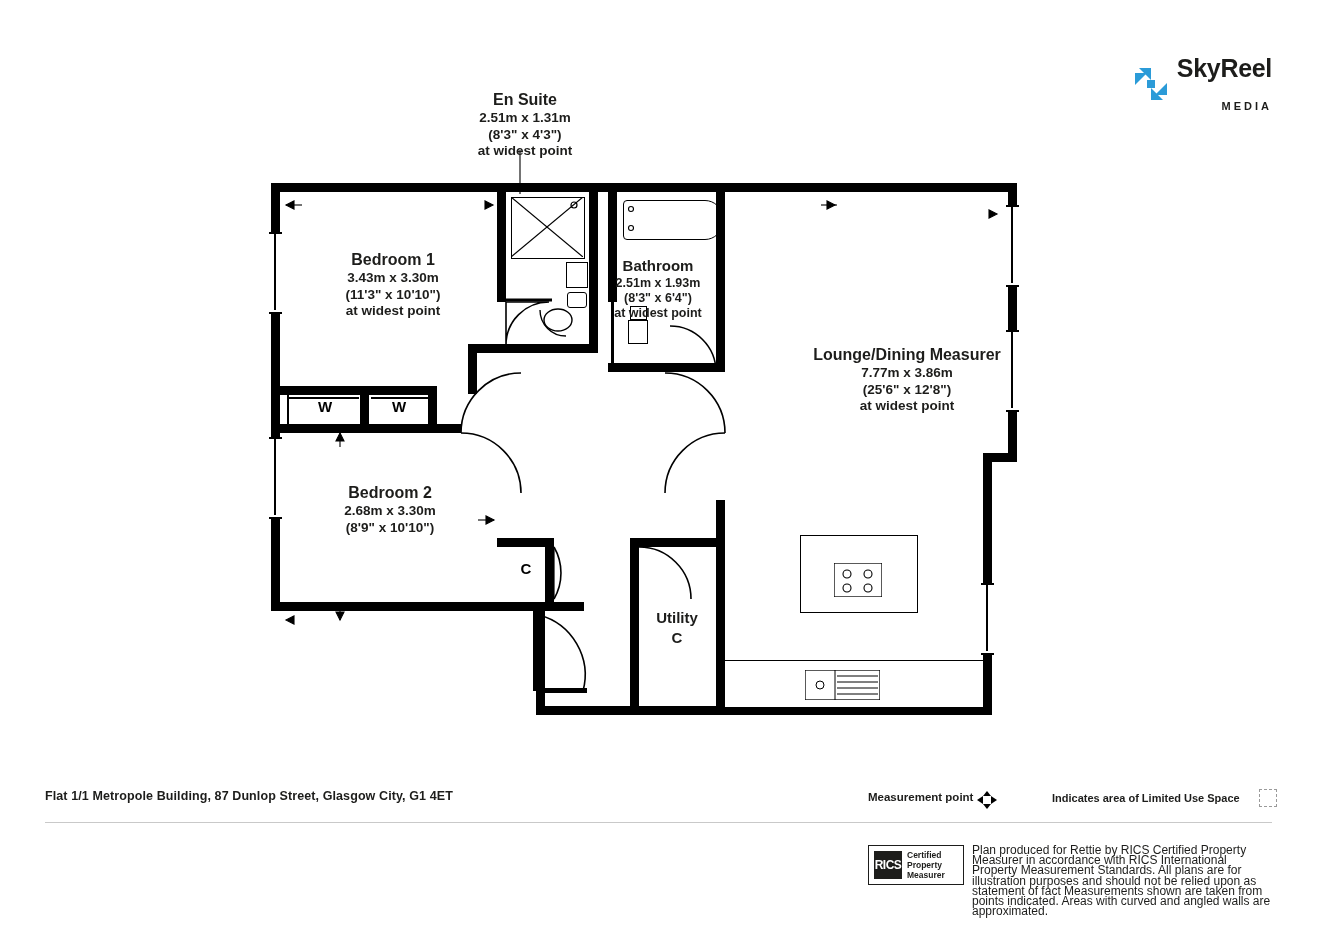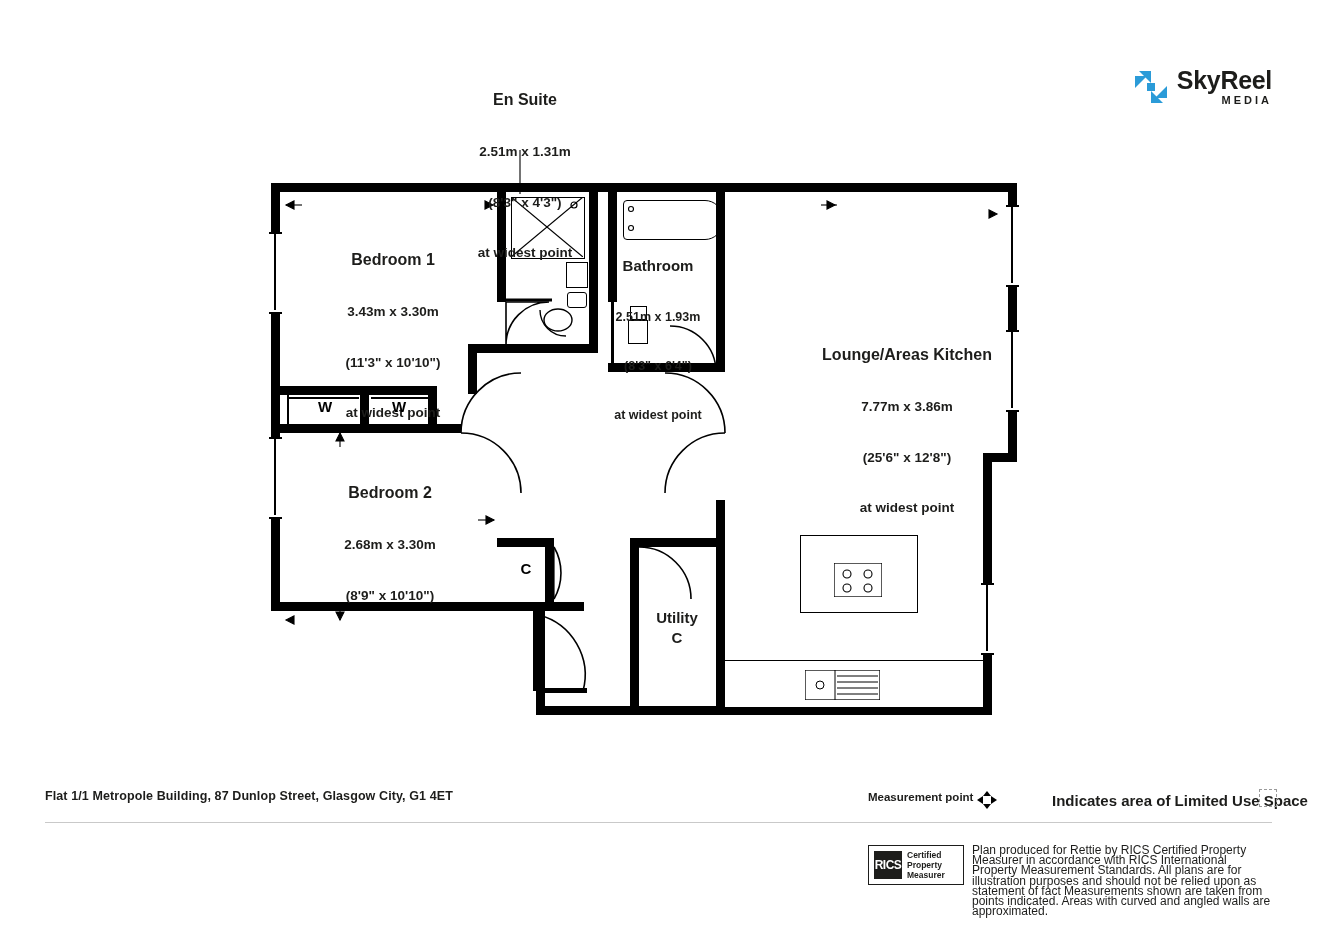--- a/index.html
+++ b/index.html
@@ -5,45 +5,45 @@
   html,body{margin:0;padding:0;}
   body{
     width:1317px;height:931px;background:#ffffff;
     font-family:"Liberation Sans", sans-serif;
     color:#000;position:relative;overflow:hidden;
   }
   .stage{position:absolute;inset:0;}
   .abs{position:absolute;}
 
   
-  .logo{top:68px;right:45px;display:flex;align-items:center;gap:8px;}
+  .logo{top:56px;right:45px;display:flex;align-items:center;gap:8px;}
   .logo-mark{width:36px;height:36px;position:relative;}
   .logo-text{line-height:1;}
   .logo-main{font-size:25px;font-weight:bold;color:#1d1d1b;letter-spacing:-0.3px;}
-  .logo-sub{font-size:11px;font-weight:bold;color:#1d1d1b;letter-spacing:3px;text-align:right;margin-top:2px;}
+  .logo-sub{font-size:11px;font-weight:bold;color:#1d1d1b;letter-spacing:3px;text-align:right;margin-top:20px;}
 
   
   .wall{background:#000;}
   .thin{background:#000;}
 
   
   .label{text-align:center;font-weight:bold;color:#1d1d1b;}
   .label .name{font-size:16px;line-height:20px;}
-  .label .dim{font-size:13.5px;line-height:16.5px;margin-top:34px;}
+  .label .dim{font-size:13.5px;line-height:16.5px;}
   .label.small .name{font-size:15px;}
   .label.small .dim{font-size:12.5px;line-height:15px;}
 
   .tag{font-weight:bold;font-size:15px;text-align:center;}
 
   
   .footer-rule{left:45px;top:822px;width:1227px;height:1px;background:#c9c9c9;}
   .addr{left:45px;top:789px;font-size:12.5px;font-weight:bold;color:#1d1d1b;letter-spacing:0.1px;}
   .meas{left:868px;top:791px;font-size:11.5px;font-weight:bold;color:#1d1d1b;}
   .meas-ico{left:975px;top:790px;width:24px;height:20px;}
-  .limited{left:1052px;top:792px;font-size:15px;font-weight:bold;color:#1d1d1b;}
+  .limited{left:1052px;top:792px;font-size:11px;font-weight:bold;color:#1d1d1b;}
   .limited-box{left:1259px;top:789px;width:16px;height:16px;border:1px dashed #9a9a9a;}
 
   .rics{left:868px;top:845px;width:96px;height:40px;border:1px solid #1d1d1b;display:flex;align-items:center;gap:5px;padding-left:5px;box-sizing:border-box;}
   .rics-logo{width:28px;height:28px;background:#1d1d1b;color:#fff;font-size:12px;font-weight:bold;display:flex;align-items:center;justify-content:center;letter-spacing:-0.5px;}
   .rics-txt{font-size:8.5px;font-weight:bold;line-height:10px;color:#1d1d1b;}
   .disclaimer{left:972px;top:845px;width:300px;font-size:12px;line-height:10.2px;color:#1d1d1b;}
 </style>
 </head>
 <body>
 
@@ -217,21 +217,21 @@
   </div>
 
   <div class="abs label small" style="left:563px;top:256px;width:190px;">
     <div class="name">Bathroom</div>
     <div class="dim">2.51m x 1.93m</div>
     <div class="dim">(8'3" x 6'4")</div>
     <div class="dim">at widest point</div>
   </div>
 
   <div class="abs label" style="left:762px;top:345px;width:290px;">
-    <div class="name">Lounge/Areas Kitchen</div>
+    <div class="name">Lounge/Dining Measurer</div>
     <div class="dim">7.77m x 3.86m</div>
     <div class="dim">(25'6" x 12'8")</div>
     <div class="dim">at widest point</div>
   </div>
 
   <div class="abs label" style="left:295px;top:483px;width:190px;">
     <div class="name">Bedroom 2</div>
     <div class="dim">2.68m x 3.30m</div>
     <div class="dim">(8'9" x 10'10")</div>
   </div>

